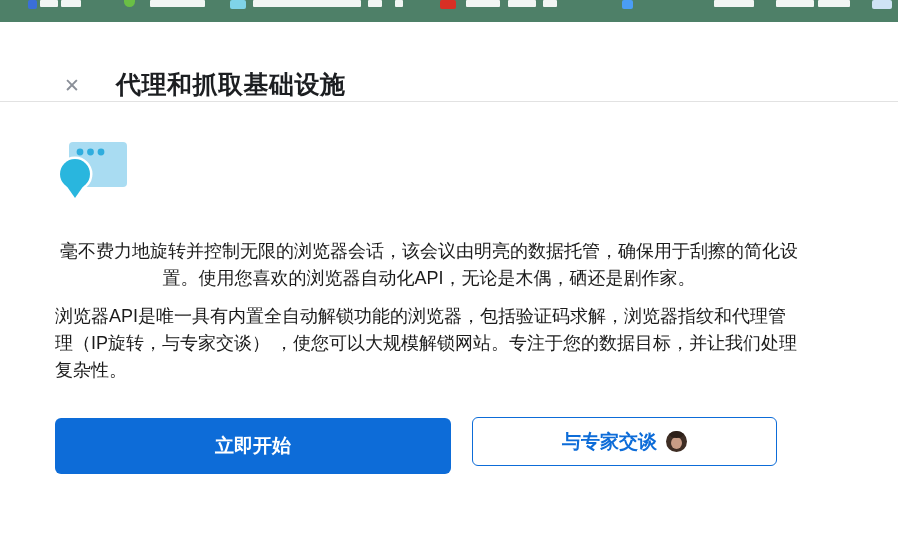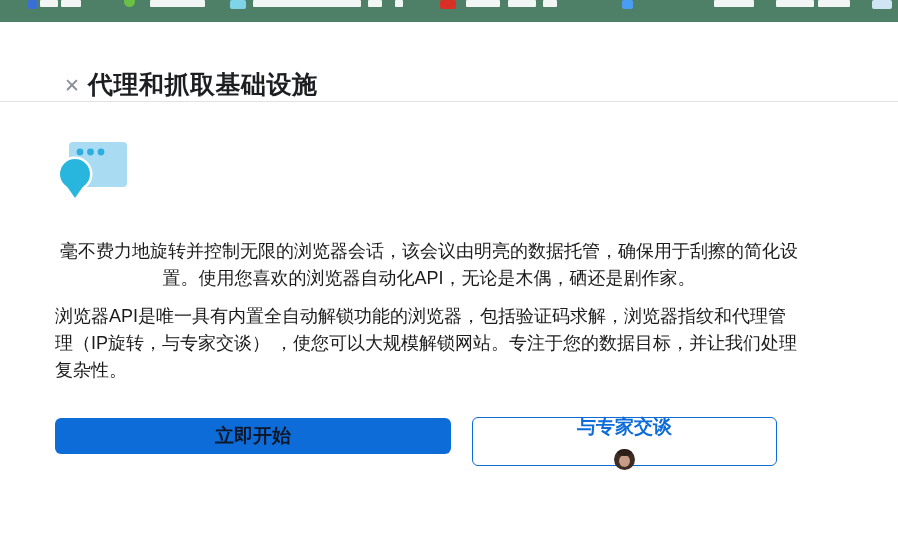--- a/index.html
+++ b/index.html
@@ -12,44 +12,44 @@
   .frag { position:absolute; top:0; }
   .frag-text { height:7px; background:rgba(255,255,255,.92); border-radius:1px; }
   .frag-icon { height:9px; border-radius:2px; }
   .frag-dot { height:7px; border-radius:0 0 6px 6px; }
 
   
   .header { position:absolute; left:0; top:22px; width:898px; height:80px; background:#fff; }
   .close-btn { position:absolute; left:60px; top:52px; width:24px; height:24px;
     font-size:19px; line-height:24px; text-align:center; color:#8a8f98; cursor:pointer;
     background:none; border:none; font-family:inherit; }
-  .page-title { position:absolute; left:88px; top:46px; font-size:25px; font-weight:700;
+  .page-title { position:absolute; left:116px; top:46px; font-size:25px; font-weight:700;
     color:#1c1e21; letter-spacing:.5px; }
   .header-divider { position:absolute; left:0; top:101px; width:898px; height:1px;
     background:#e2e2e2; }
 
   
   .hero { position:absolute; left:55px; top:136px; display:flex; align-items:center; }
   .product-icon { width:74px; height:68px; }
   .product-name { margin-left:12px; font-size:30px; font-weight:700; color:#37444e; }
 
   
   .desc { position:absolute; left:55px; width:748px; font-size:18px; line-height:27px;
     color:#1b1b1b; }
   .desc.p1 { top:238px;text-align:center; }
   .desc.p2 { top:303px; }
 
   
-  .btn-primary { position:absolute; left:55px; top:418px; width:396px; height:36px;
-    background:#0d6cd8; color:#0f172a; border:none; border-radius:6px;
+  .btn-primary { position:absolute; left:55px; top:418px; width:396px; height:56px;
+    background:#0d6cd8; color:#ffffff; border:none; border-radius:6px;
     font-size:19px; font-weight:700; font-family:inherit; cursor:pointer; }
   .btn-secondary { position:absolute; left:472px; top:417px; width:305px; height:49px;
     background:#fff; border:1.5px solid #0d6cd8; border-radius:6px;
     display:flex; align-items:center; justify-content:center; gap:9px;
-    font-size:19px; font-weight:700; color:#0d6cd8; font-family:inherit; cursor:pointer;flex-direction:column; }
+    font-size:19px; font-weight:700; color:#0d6cd8; font-family:inherit; cursor:pointer; }
   .avatar { position:relative; width:21px; height:21px; border-radius:50%;
     background:#3e2d24; overflow:hidden; flex:0 0 auto; }
   .avatar::after { content:""; position:absolute; left:5px; top:6px; width:11px; height:12px;
     border-radius:50%; background:#c99c85; }
   .avatar::before { content:""; position:absolute; left:3px; top:-2px; width:15px; height:9px;
     border-radius:50%; background:#2c1f18; z-index:1; }
 </style>
 </head>
 <body>
 

